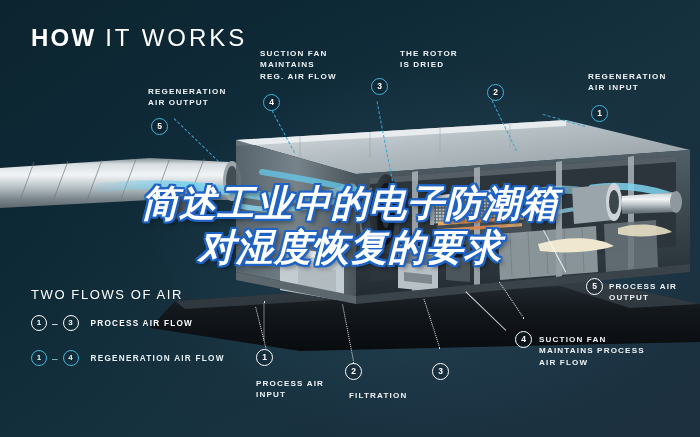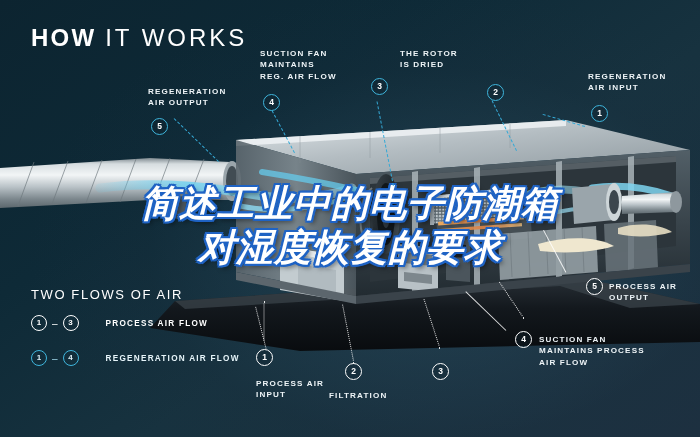--- a/index.html
+++ b/index.html
@@ -76,21 +76,21 @@
     width:16px; height:16px; border-radius:50%;
     border:1.3px solid #ffffff; color:#ffffff;
     font-size:8px; font-weight:bold;
     display:flex; align-items:center; justify-content:center;
     line-height:1;
   }
   .lg-circ.cy { border-color:#3fb6dd; color:#dff1f8; }
   .lg-dash { color:#ffffff; font-size:10px; margin:0 5px; }
   .lg-dash.cy { color:#9fd6e8; }
   .lg-label {
-    margin-left:27px; font-size:8.2px; font-weight:bold;
+    margin-left:12px; font-size:8.2px; font-weight:bold;
     letter-spacing:1.25px; color:#ffffff;
   }
   .lg-label.cy { color:#e6f4f9; }
 
   
   #machine { position:absolute; left:0; top:96px; width:700px; height:255px; }
 
   
   .cn {
     position:absolute; left:0; top:183px; width:700px;
@@ -333,21 +333,21 @@
   <div class="num" style="left:515px; top:331px;">4</div>
   <div class="callout" style="left:539px; top:334px;">SUCTION FAN
 MAINTAINS PROCESS
 AIR FLOW</div>
 
   <div class="num" style="left:256px; top:349px;">1</div>
   <div class="callout" style="left:256px; top:378px;">PROCESS AIR
 INPUT</div>
 
   <div class="num" style="left:345px; top:363px;">2</div>
-  <div class="callout" style="left:329px; top:390px;">FILTRATION</div>
+  <div class="callout" style="left:349px; top:390px;">FILTRATION</div>
 
   <div class="num" style="left:432px; top:363px;">3</div>
 
   <div class="legend-title">TWO FLOWS OF AIR</div>
 
   <div class="legend-row r1">
     <span class="lg-circ">1</span>
     <span class="lg-dash">–</span>
     <span class="lg-circ">3</span>
     <span class="lg-label">PROCESS AIR FLOW</span>

